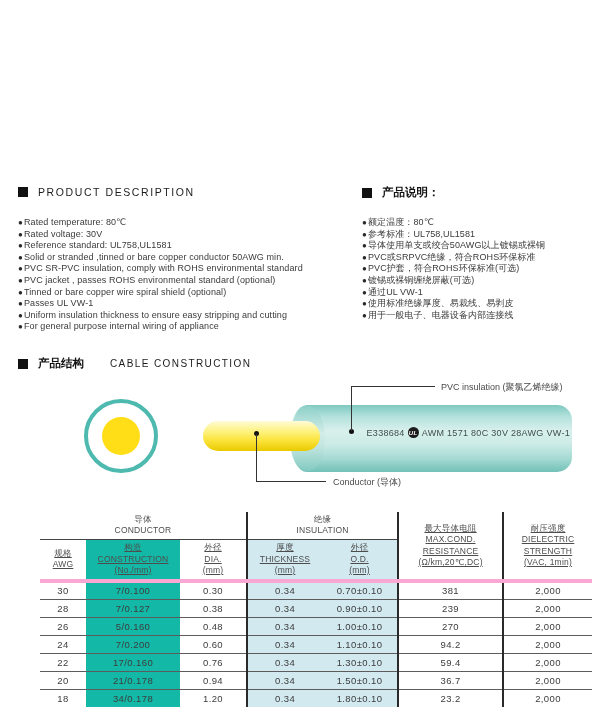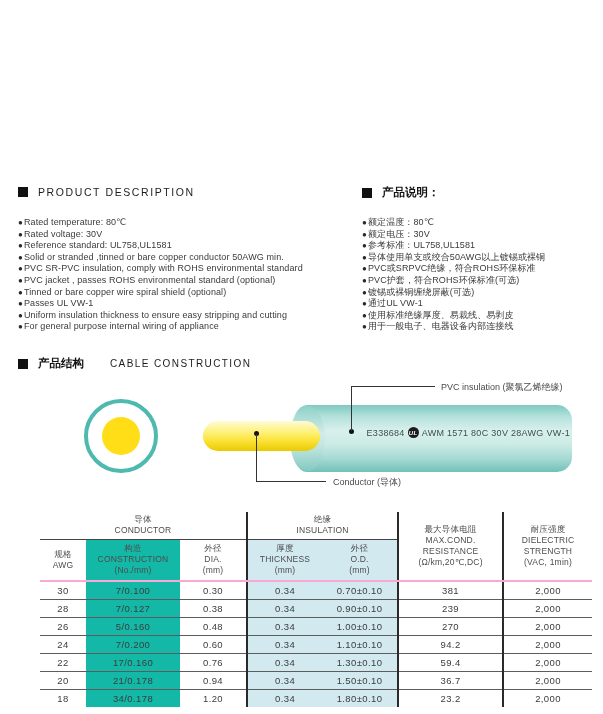--- a/index.html
+++ b/index.html
@@ -40,21 +40,21 @@
 
   
   table.spec{position:absolute;left:40px;top:512px;width:552px;border-collapse:collapse;table-layout:fixed;}
   table.spec td,table.spec th{padding:0;margin:0;text-align:center;vertical-align:middle;font-weight:normal;}
   tr.grp{height:27px;}
   tr.sub{height:42px;}
   tr.data{height:18px;}
   .hcell{font-size:8.5px;line-height:1.32;color:#4d4d4d;white-space:pre-line;letter-spacing:0.2px;}
   .dcell{font-size:9.5px;color:#3c3c3c;letter-spacing:0.4px;}
   .grp-underline{border-bottom:1px solid #444;}
-  .thick-bottom{border-bottom:2px solid #f9a8d4;}
+  .thick-bottom{border-bottom:4px solid #f9a8d4;text-decoration:underline;}
   .row-line{border-bottom:1px solid #5c5c5c;}
   .vline{border-left:2px solid #2a2a2a;}
   .bg-y{background:#14b8a6;}
   .bg-b{background:#d2e9f0;}
 </style>
 </head>
 <body>
 
 <div class="page">
 
@@ -74,21 +74,20 @@
     <li>Uniform insulation thickness to ensure easy stripping and cutting</li>
     <li>For general purpose internal wiring of appliance</li>
   </ul>
 
   <div class="sec-head" style="left:362px;top:185px;">
     <span class="sq"></span>
     <span class="head-cn">产品说明：</span>
   </div>
   <ul class="bullets" style="left:362px;top:217px;">
     <li>额定温度：80℃</li>
-    <li>额定电压：30V</li>
     <li>参考标准：UL758,UL1581</li>
     <li>导体使用单支或绞合50AWG以上镀锡或裸铜</li>
     <li>PVC或SRPVC绝缘，符合ROHS环保标准</li>
     <li>PVC护套，符合ROHS环保标准(可选)</li>
     <li>镀锡或裸铜缠绕屏蔽(可选)</li>
     <li>通过UL VW-1</li>
     <li>使用标准绝缘厚度、易裁线、易剥皮</li>
     <li>用于一般电子、电器设备内部连接线</li>
   </ul>
 

